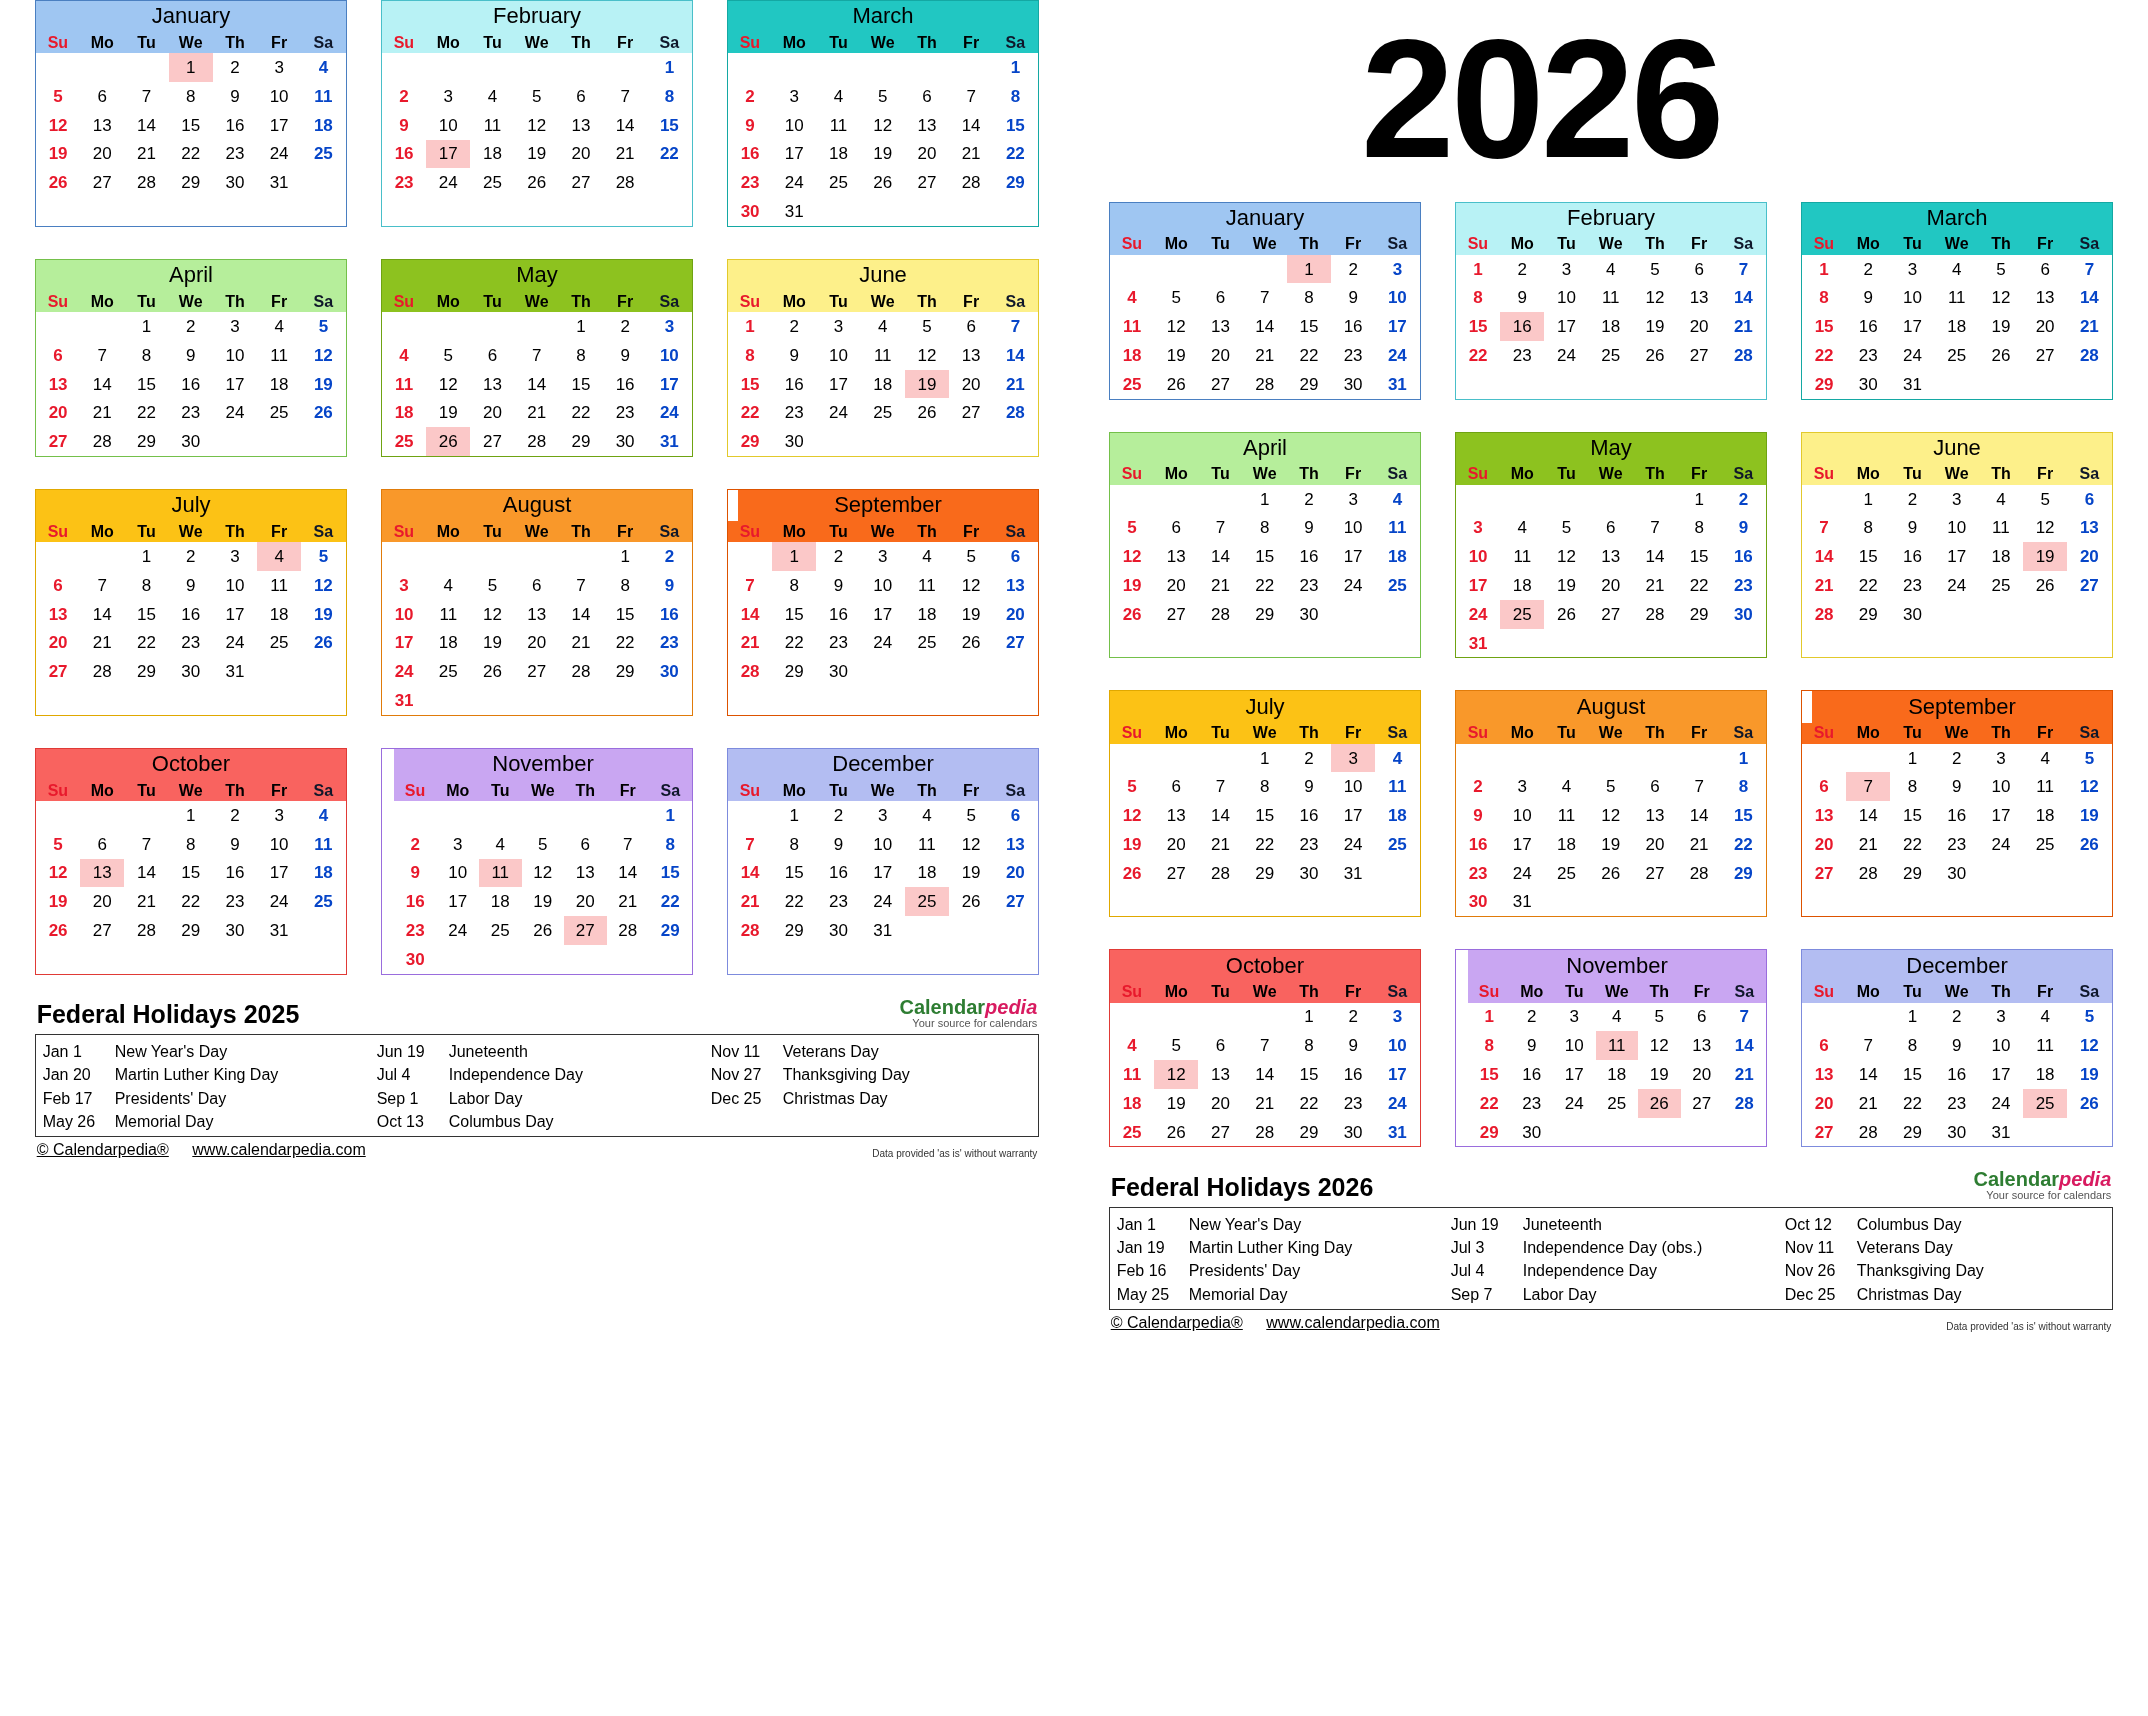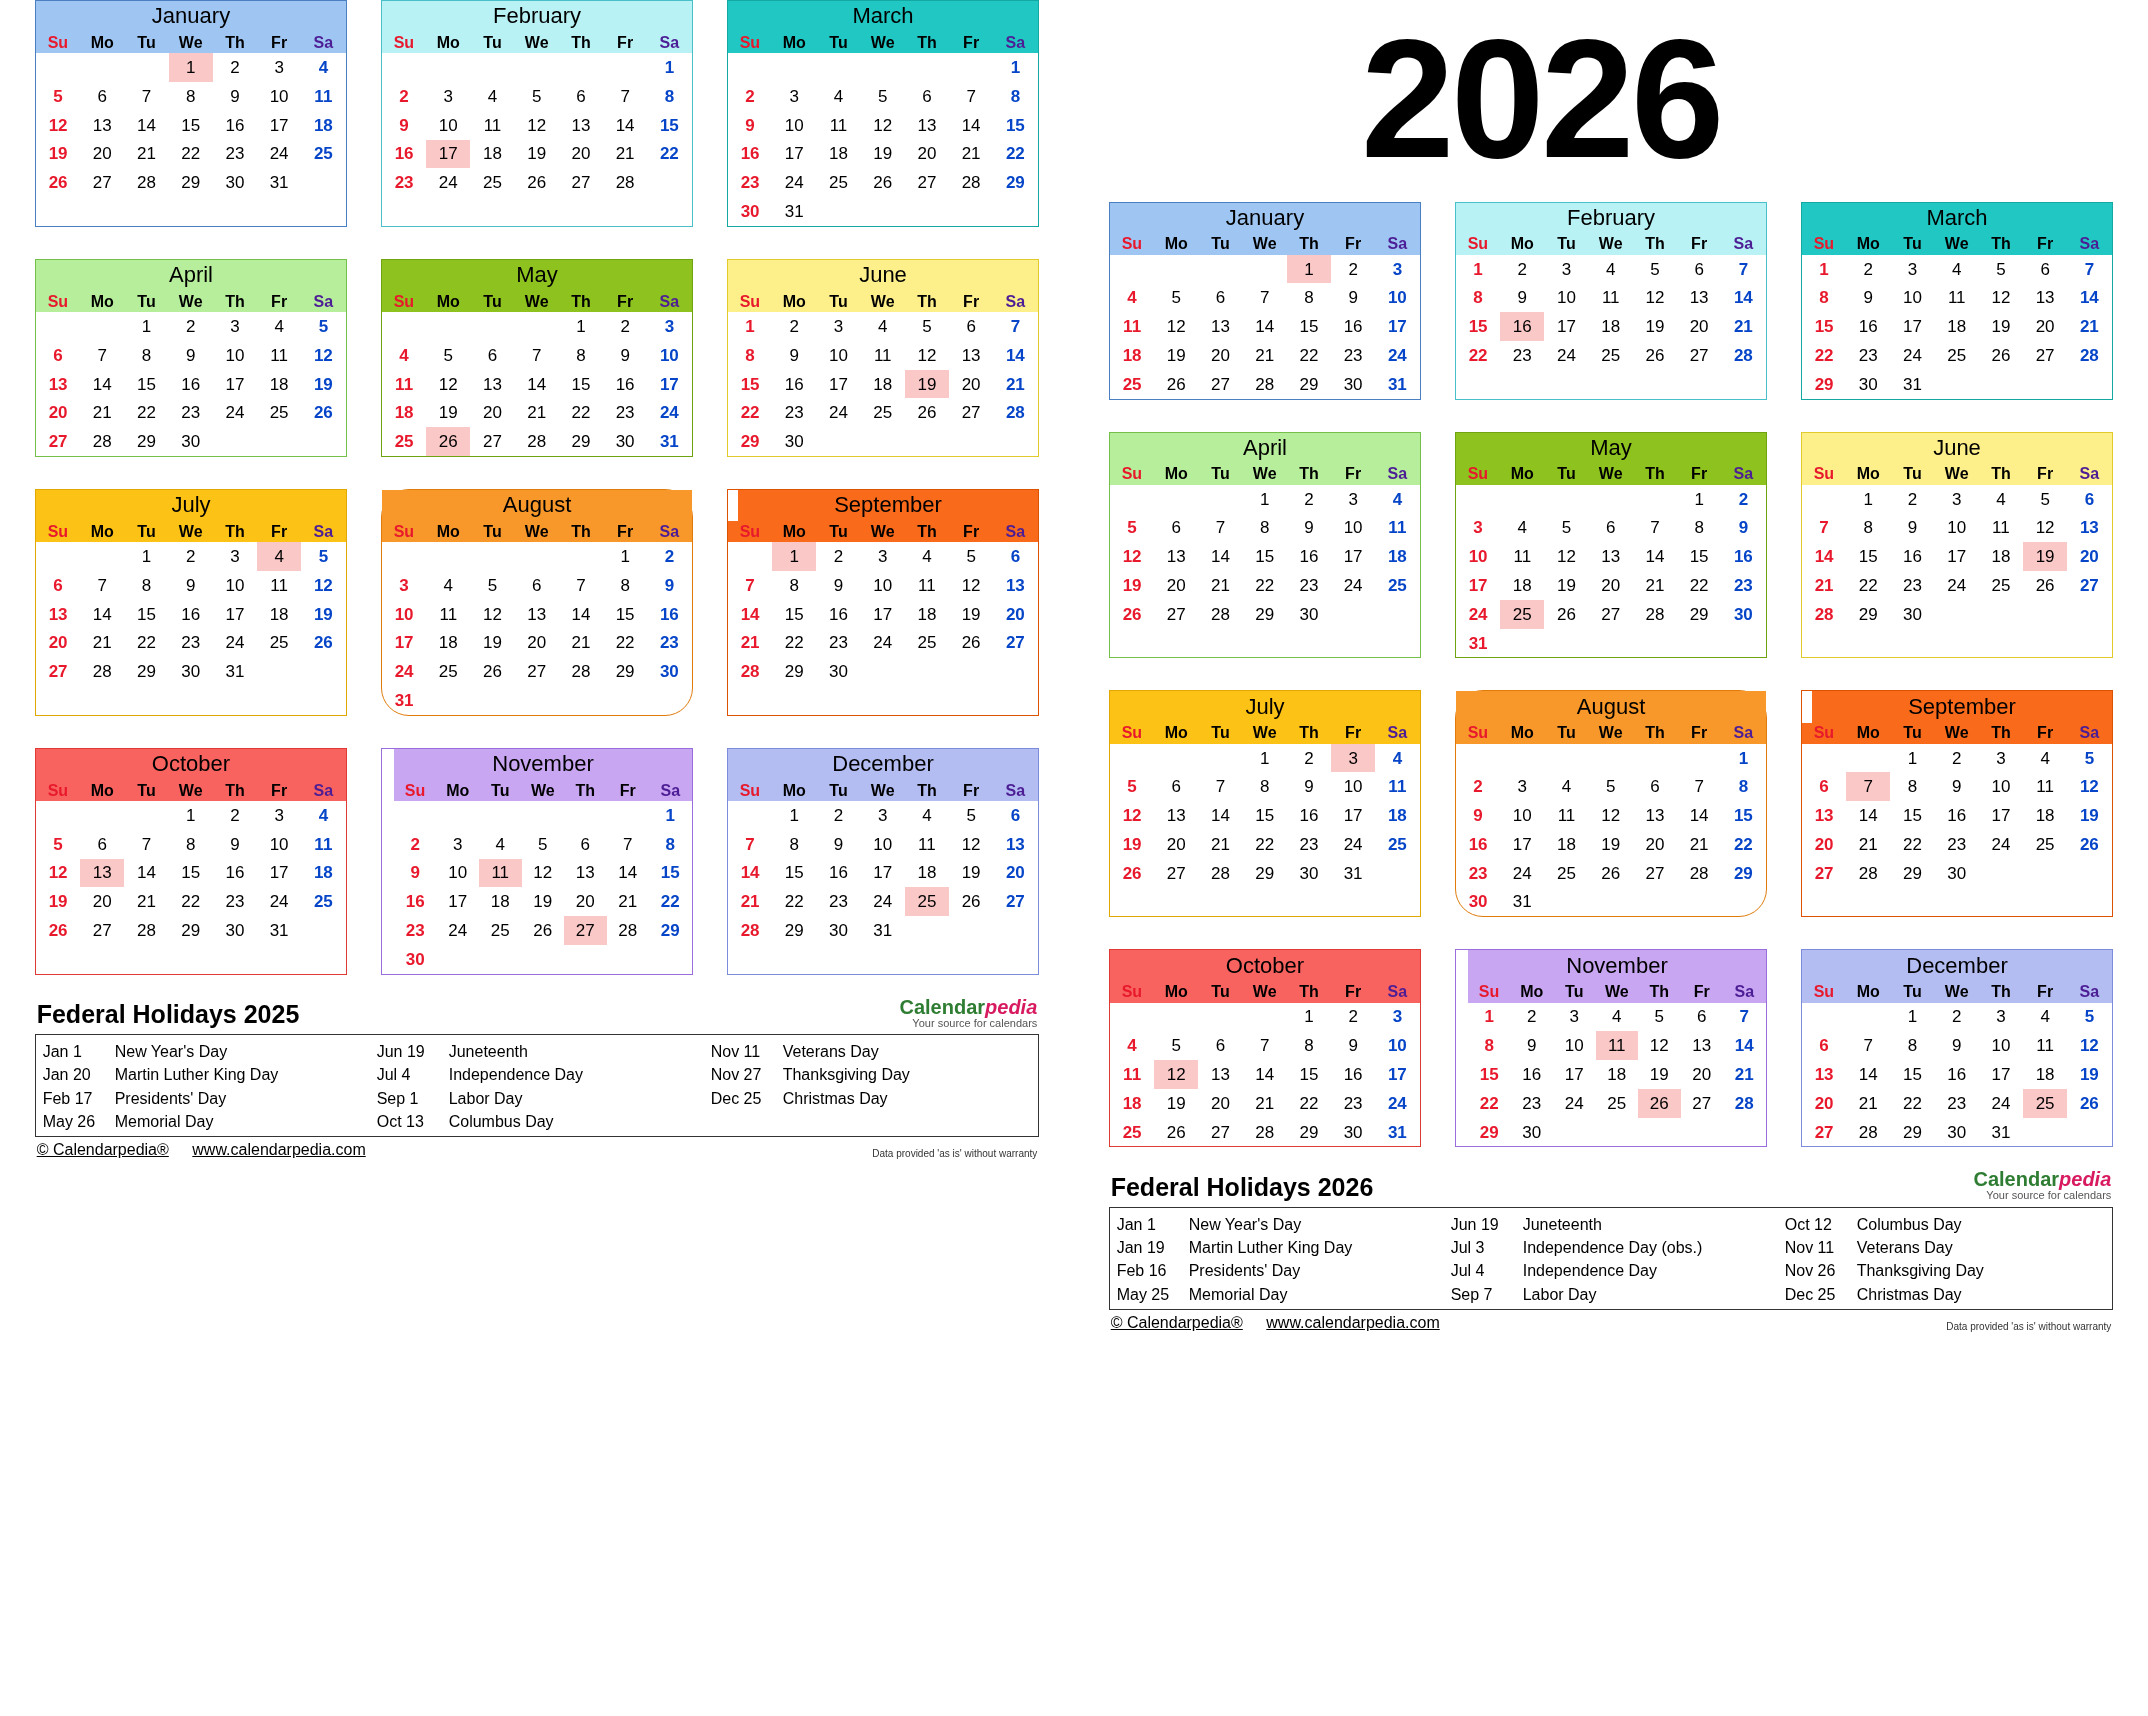--- a/index.html
+++ b/index.html
@@ -75,39 +75,39 @@
     font-size: 17px;
     text-align: center;
     padding: 3.4px 1.7px;
     line-height: 1;
     height: 22px;
   }
   td.sun { color: #e8192c; font-weight: bold; }
   td.sat { color: #0645c8; font-weight: bold; }
   td.hol { background: #fbc8c8; }
   th.sun { color: #e8192c; }
-  th.sat { color: #4c1d95; }
+  th.sat { color: #0f172a; }
 
   
   .m-jan .month-name, .m-jan th { background: #9fc6f2; }
   .m-jan { border-color: #4a7fc1; }
   .m-feb .month-name, .m-feb th { background: #b8f2f5; }
   .m-feb { border-color: #49bfc9; }
   .m-mar .month-name, .m-mar th { background: #21c7c2; }
   .m-mar { border-color: #14a8a3; }
   .m-apr .month-name, .m-apr th { background: #b6ee9b; }
   .m-apr { border-color: #74c04a; }
   .m-may .month-name, .m-may th { background: #8dc21f; }
   .m-may { border-color: #6fa312; }
   .m-jun .month-name, .m-jun th { background: #fdf08a; }
   .m-jun { border-color: #e2c92c; }
   .m-jul .month-name, .m-jul th { background: #fcc215; }
   .m-jul { border-color: #e0a800; }
   .m-aug .month-name, .m-aug th { background: #f9982a; }
-  .m-aug { border-color: #e07b0a; border-radius: 28px; }
+  .m-aug { border-color: #e07b0a; }
   .m-sep .month-name, .m-sep th { background: #f96a1b; margin-left: 10px; }
   .m-sep { border-color: #dd5200; }
   .m-oct .month-name, .m-oct th { background: #f9635f; }
   .m-oct { border-color: #e03a36; }
   .m-nov .month-name, .m-nov th { background: #c9a6f2; }
   .m-nov { border-color: #9a6ddd; padding-left: 12px; }
   .m-dec .month-name, .m-dec th { background: #b3bdf2; }
   .m-dec { border-color: #7d8bdd; }
 
   .footer {

